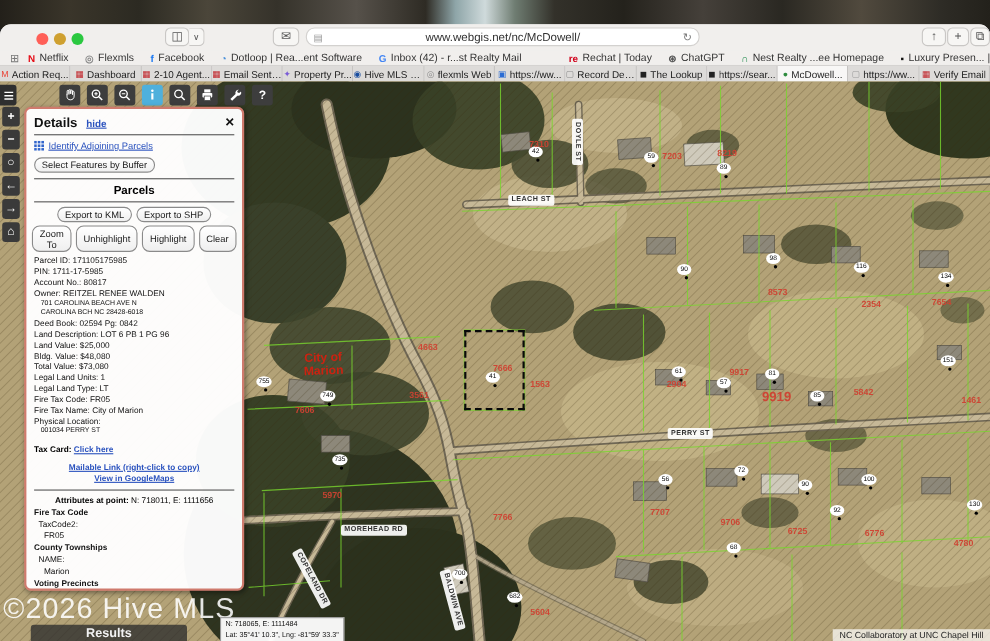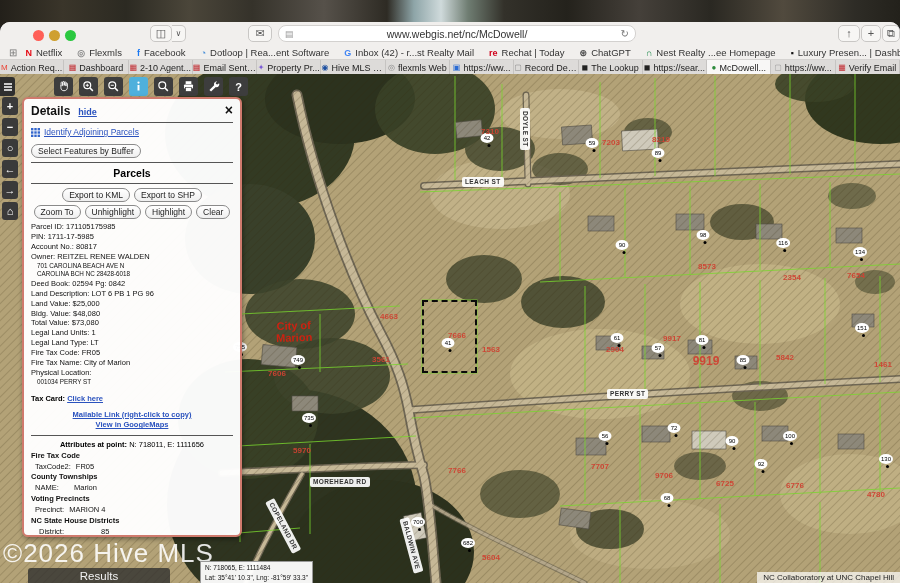--- a/index.html
+++ b/index.html
@@ -47,21 +47,21 @@
   .hamb{width:15px;height:19px;background:#2f2f2f;border-radius:0 3px 3px 0;display:flex;align-items:center;justify-content:center;}
   .toolrow{display:flex;gap:6px;margin-left:39px;}
   .tool{width:19px;height:19px;background:#3d3d3d;border-radius:3px;display:flex;align-items:center;justify-content:center;
     color:#fff;font-size:11px;}
   .tool.active{background:#4fb0dc;}
   
   .navstack{position:absolute;left:2px;top:23px;display:flex;flex-direction:column;gap:3px;}
   .nav{width:16px;height:18px;background:#3a3a3a;border-radius:3px;color:#fff;display:flex;align-items:center;justify-content:center;
     font-size:11px;font-weight:bold;}
   
-  .panel{position:absolute;left:22px;top:23px;width:220px;height:440px;background:rgba(255,255,255,0.97);
+  .panel{position:absolute;left:22px;top:23px;width:200px;height:440px;background:rgba(255,255,255,0.97);
     border:2px solid #cf7a6d;border-radius:6px;box-sizing:border-box;padding:4px 7px;overflow:hidden;
     box-shadow:1px 2px 5px rgba(0,0,0,0.4);}
   .phead{display:flex;align-items:baseline;}
   .ptitle{font-size:12px;font-weight:bold;color:#111;}
   .phide{font-size:9px;color:#2a52be;text-decoration:underline;font-weight:bold;margin-left:8px;flex:1;}
   .pclose{font-size:14px;font-weight:bold;color:#111;line-height:1;}
   .hr{border-top:1px solid #555;margin:4px 0;}
   .identify{display:flex;align-items:center;gap:4px;margin:3px 0;}
   .identify a{font-size:8.5px;font-weight:normal;color:#2a52be;text-decoration:underline;}
   .pbtn{border:1px solid #8a8a8a;border-radius:7px;background:linear-gradient(#fff,#efefef);font-size:8.5px;padding:1px 6px;
@@ -71,39 +71,39 @@
   .dline{font-size:7.5px;line-height:1.33;color:#111;}
   .dline.sub{font-size:6.3px;padding-left:6px;}
   .plink{font-size:7.5px;font-weight:bold;color:#2a52be;text-decoration:underline;line-height:1.4;display:block;text-align:center;}
   .taxrow{font-size:7.5px;margin-top:7px;font-weight:bold;}
   .taxrow a{color:#2a52be;text-decoration:underline;}
   .linkblock{margin-top:7px;}
   .attr-head{text-align:center;font-size:7.5px;margin:2px 0;}
   .attr-head b{font-weight:bold;}
   .aline{font-size:7.5px;line-height:1.45;color:#111;}
   .aline .at{font-weight:bold;}
-  .aline.pair{display:flex;padding-left:4px;}
+  .aline.pair{display:flex;padding-left:4px;flex-direction:column;}
   .aline.pair .al{white-space:nowrap;}
   .aline.pair .av{margin-left:5px;}
   .aline.named .al{min-width:34px;}
   .aline.wide .al{min-width:62px;padding-left:4px;}
   .aline.wide .av{margin-left:0;}
   
   .street{position:absolute;background:rgba(255,255,255,0.92);border-radius:2px;padding:0 3px;font-size:6.5px;font-weight:bold;
     color:#333;letter-spacing:0.4px;white-space:nowrap;transform-origin:0 0;line-height:1.5;}
   .marker{position:absolute;transform:translate(-50%,-50%);background:#fff;border-radius:50%;min-width:9px;height:10px;
     padding:0 2px;font-size:6px;color:#000;display:flex;align-items:center;justify-content:center;line-height:1;}
   .marker::after{content:"";position:absolute;left:50%;bottom:-4px;width:3px;height:3px;background:#000;border-radius:50%;}
   .addr{position:absolute;transform:translate(-50%,-50%);color:#cf4232;font-weight:bold;font-size:8px;opacity:0.95;white-space:nowrap;}
   .city-label{position:absolute;left:294px;top:258px;transform:translate(-50%,-50%) rotate(-2deg);width:50px;text-align:center;
     color:#cc2211;font-weight:bold;font-size:11px;line-height:1.05;}
   .selected-parcel{position:absolute;left:422px;top:226px;width:55px;height:73px;border:2.5px dashed #0a0a0a;box-sizing:border-box;}
   .watermark{position:absolute;left:3px;top:464px;font-size:26px;color:rgba(255,255,255,0.88);letter-spacing:1px;}
   .results-tab{position:absolute;left:28px;top:494px;width:142px;height:15px;background:rgba(45,45,45,0.78);color:#f2f2f2;
-    font-size:11.5px;font-weight:normal;display:flex;align-items:center;justify-content:center;border-radius:3px 3px 0 0;}
+    font-size:11.5px;font-weight:bold;display:flex;align-items:center;justify-content:center;border-radius:3px 3px 0 0;}
   .coords{position:absolute;left:200px;top:487px;background:rgba(255,255,255,0.95);border:1px solid #999;font-size:6.5px;
     color:#111;padding:1px 4px;line-height:1.5;white-space:nowrap;}
   .attribution{position:absolute;right:0;bottom:0;background:rgba(255,255,255,0.7);font-size:8px;color:#222;padding:1px 6px;}
 </style>
 </head>
 <body>
 
 <div class="desktop"></div>
 
 <div class="window">
@@ -159,21 +159,21 @@
         <span class="ic" style="color: rgb(74, 144, 217);">◔</span>
         <span class="bm-label">Dotloop | Rea...ent Software</span>
       </span>
 
       <span class="bm">
         <span class="ic" style="color: rgb(66, 133, 244);">G</span>
         <span class="bm-label">Inbox (42) - r...st Realty Mail</span>
       </span>
 
       <span class="bm">
-        <span class="ic" style="color: rgb(208, 2, 27);">re</span>
+        <span class="ic" style="color: rgb(208, 2, 27); margin-left: 28px;">re</span>
         <span class="bm-label">Rechat | Today</span>
       </span>
 
       <span class="bm">
         <span class="ic" style="color: rgb(85, 85, 85);">⊛</span>
         <span class="bm-label">ChatGPT</span>
       </span>
 
       <span class="bm">
         <span class="ic" style="color: rgb(31, 138, 76);">∩</span>

